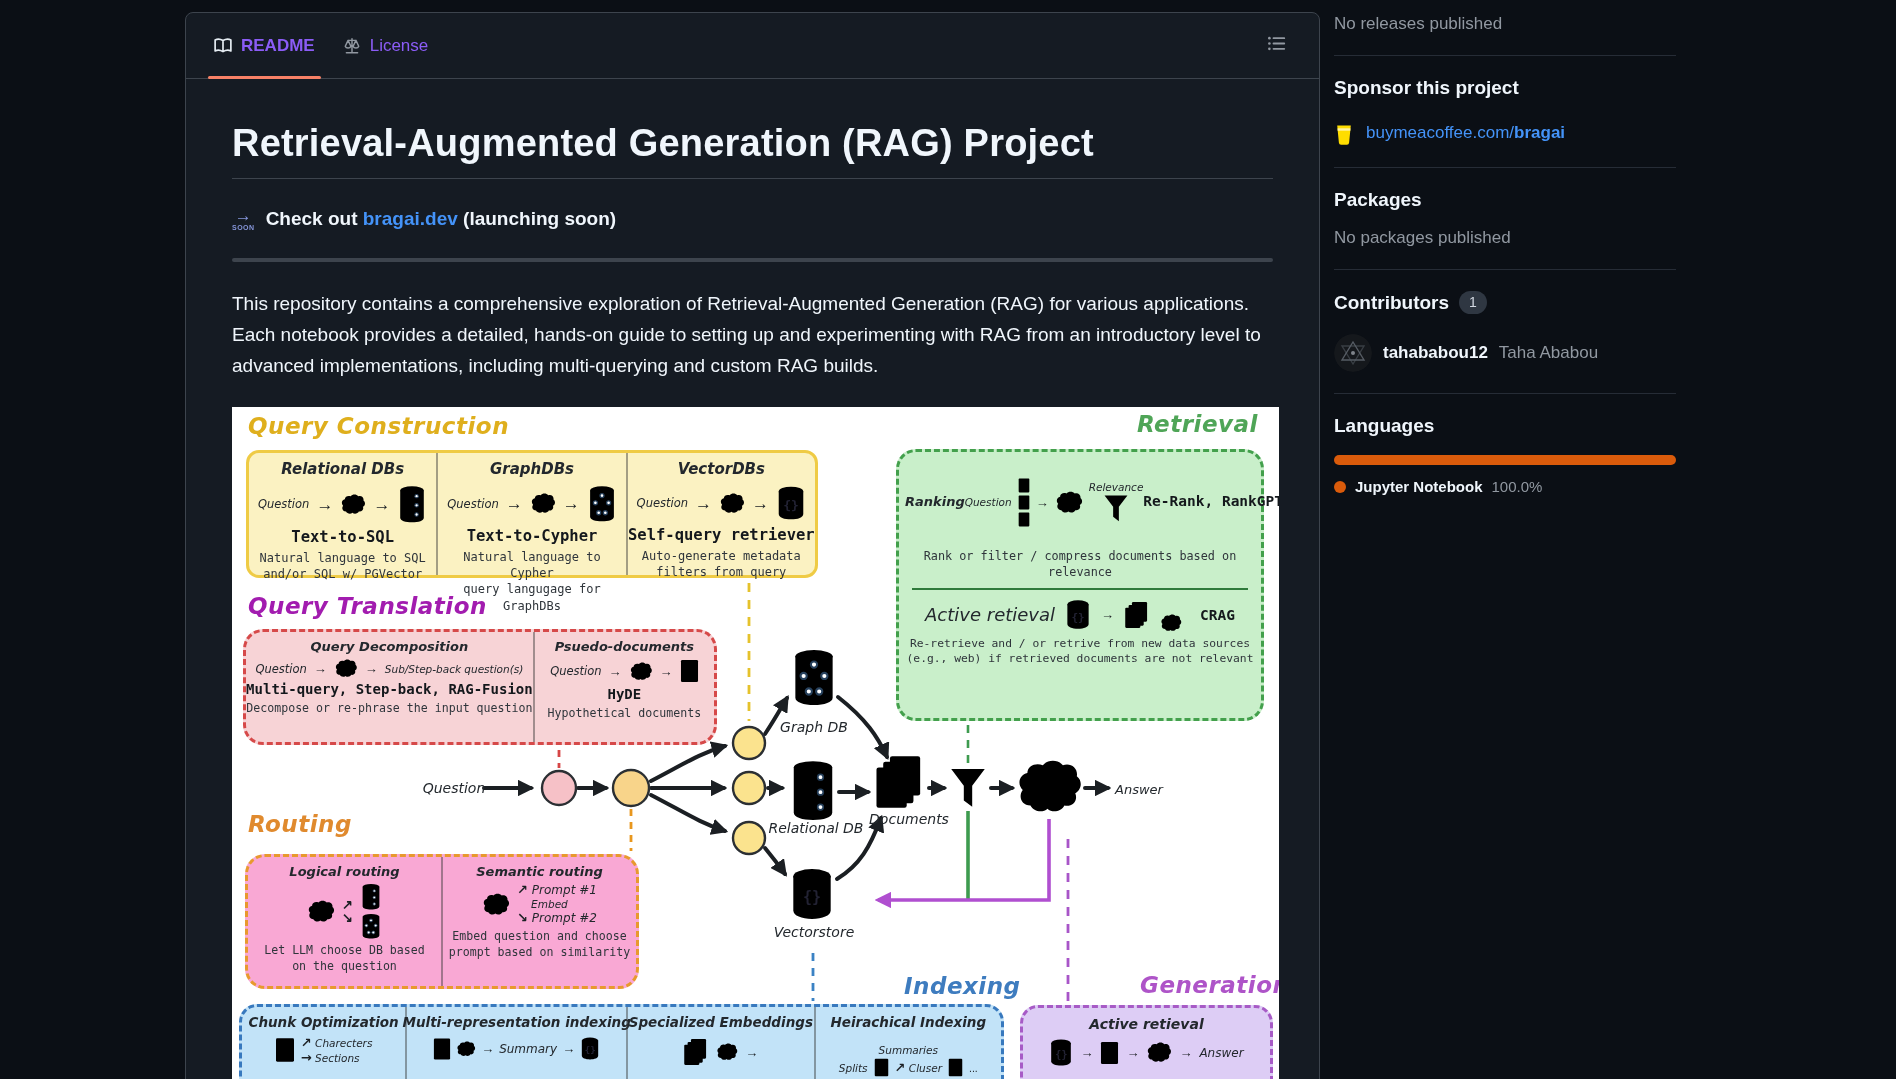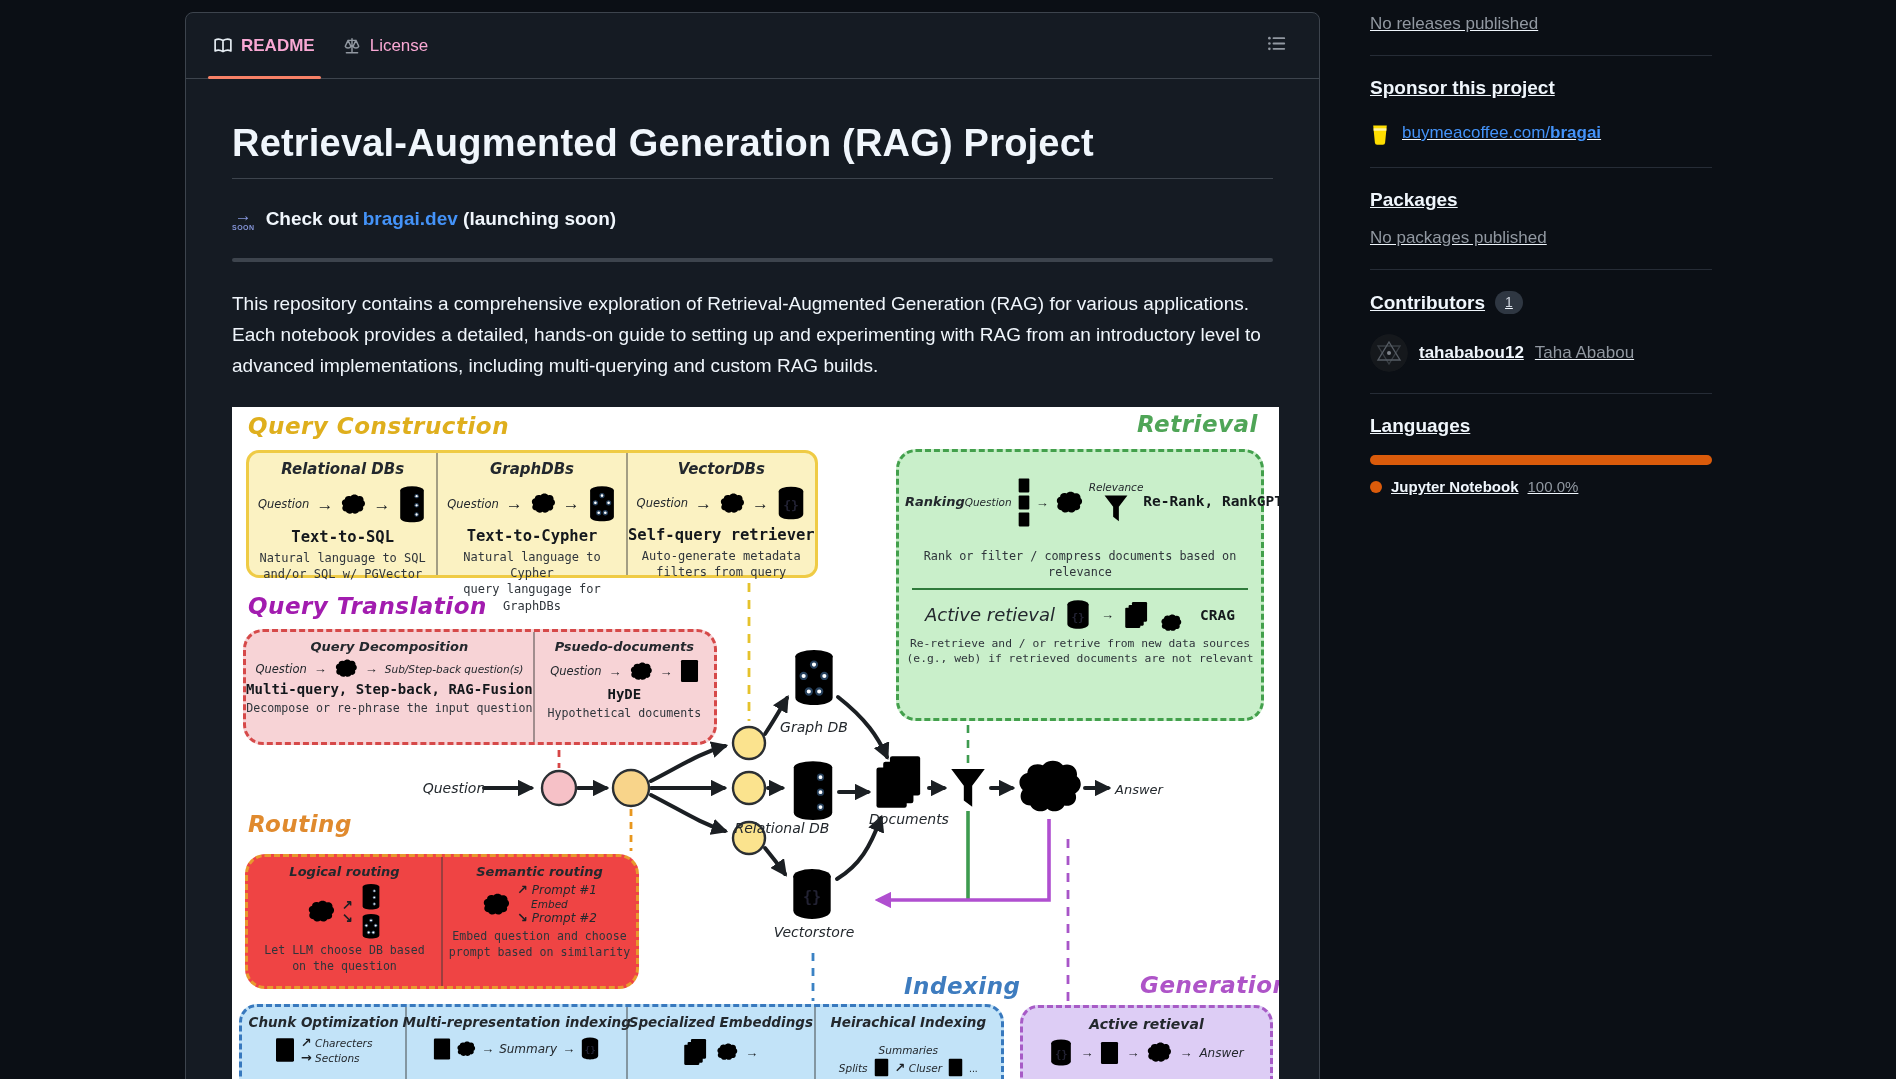--- a/index.html
+++ b/index.html
@@ -5,41 +5,41 @@
   * { margin:0; padding:0; box-sizing:border-box; }
   html,body { width:1896px; height:1079px; overflow:hidden; }
   body { background:#0d1117; font-family:"Liberation Sans",sans-serif; color:#f0f6fc; }
   .page { position:relative; width:1896px; height:1079px; background:#0b0f15; overflow:hidden; }
 
   
   .card { position:absolute; left:185px; top:12px; width:1135px; height:1080px;
           background:#151b23; border:1px solid #3d444d; border-radius:8px; }
   .tabbar { display:flex; align-items:stretch; height:66px; border-bottom:1px solid #3d444d; padding:0 14px; }
   .tab { position:relative; display:flex; align-items:center; gap:9px; padding:0 14px; cursor:pointer; }
-  .tab .tab-label { font-size:17px; color:#f9a8d4; }
+  .tab .tab-label { font-size:17px; color:#8b5cf6; }
   .tab.active .tab-label { font-weight:bold; }
   .tab-underline { position:absolute; left:8px; right:8px; bottom:-1px; height:3px; border-radius:3px; background:#f78166; }
   .tab-icon { color:#9198a1; display:flex; }
   .tab.active .tab-icon { color:#e6edf3; }
   .tab-spacer { flex:1; }
   .outline-btn { align-self:center; margin-left:auto; margin-right:10px; width:38px; height:34px;
                  display:flex; align-items:center; justify-content:center; border-radius:6px; color:#9198a1; cursor:pointer; }
   .card-body { padding:0 46px; }
   h1.readme-title { margin-top:43px; font-size:38px; font-weight:600; color:#f0f6fc;
                     padding-bottom:13px; border-bottom:1px solid #3d444d; letter-spacing:.2px; }
   .callout { margin-top:28px; display:flex; align-items:center; gap:11px; font-size:19px; font-weight:bold; }
   .soon-emoji { display:inline-flex; flex-direction:column; align-items:center; line-height:1; color:#8595d9; }
   .soon-emoji .soon-arrow { font-size:17px; font-weight:bold; }
   .soon-emoji .soon-text { font-size:7px; font-weight:bold; letter-spacing:.5px; }
   a.link { color:#4493f8; text-decoration:none; cursor:pointer; }
   .md-hr { margin-top:27px; height:4px; background:#3d444d; border:none; border-radius:2px; }
   p.intro { margin-top:26px; font-size:19px; line-height:31px; color:#f0f6fc; max-width:1047px; }
 
   
-  .sidebar { position:absolute; left:1370px; top:0; width:342px;text-decoration:underline; }
+  .sidebar { position:absolute; left:1334px; top:0; width:342px; }
   .sb-muted { color:#9198a1; font-size:17px; }
   .sb-divider { height:1px; background:#262c36; margin:21px 0; }
   .sb-h { font-size:19px; font-weight:bold; color:#f0f6fc; }
   .sponsor-row { margin-top:21px; display:flex; align-items:center; gap:12px; }
   .sponsor-link { font-size:17px; }
   .sponsor-link b { font-weight:bold; }
   .contrib-head { display:flex; align-items:center; gap:10px; }
   .count-pill { background:#2f3742; color:#d1d7e0; border-radius:12px; font-size:14px;
                 padding:1px 10px; line-height:21px; }
   .contrib-row { margin-top:20px; display:flex; align-items:center; gap:11px; cursor:pointer; }
@@ -54,21 +54,21 @@
   
   .diagram { position:relative; margin-top:26px; width:1047px; height:672px; background:#ffffff;
              overflow:hidden; color:#1b1f23; cursor:pointer; }
   .abs { position:absolute; transform:translate(-50%,-50%); }
   .hand { font-family:"DejaVu Sans",sans-serif; font-style:italic; }
   .sec-title { position:absolute; font-family:"DejaVu Sans",sans-serif; font-style:italic;
                font-weight:bold; font-size:23px; letter-spacing:.5px; }
   .dbox { position:absolute; border-radius:16px; }
   .dbox.yellow { background:#FBF2C2; border:3px solid #EFCB45; border-radius:13px; }
   .dbox.red    { background:#F7D3D6; border:3px dashed #D64949; border-radius:20px; }
-  .dbox.orange { background:#ef4444; border:3px dashed #E8992E; border-radius:20px; }
+  .dbox.orange { background:#f9a8d4; border:3px dashed #E8992E; border-radius:20px; }
   .dbox.green  { background:#C9EFCA; border:3px dashed #43A04C; border-radius:20px; }
   .dbox.blue   { background:#C2E3F8; border:3px dashed #3879BE; border-radius:18px; }
   .dbox.purple { background:#DDCDF5; border:3px dashed #A75BC6; border-radius:18px; }
   .cols { display:flex; height:100%; }
   .col { flex:1; display:flex; flex-direction:column; align-items:center; padding-top:7px; min-width:0; }
   .col + .col { border-left:2px solid rgba(55,55,55,.45); }
   .col-head { font-size:15px; font-weight:600; color:#23282d; white-space:nowrap; }
   .col-head.sm { font-size:13px; }
   .flow-row { display:flex; align-items:center; gap:7px; margin:7px 0 5px; }
   .q { font-size:11.5px; color:#23282d; white-space:nowrap; }
@@ -573,21 +573,21 @@
 
         
         <div class="abs hand fl-label" style="left:222px;top:381px;">Question</div>
         <svg class="abs cyl" style="left:582px;top:270px;" width="48" height="58" viewBox="0 0 44 56">
             <use href="#sym-db-graph"></use>
           </svg>
         <div class="abs hand fl-label" style="left:582px;top:320px;">Graph DB</div>
         <svg class="abs cyl" style="left:581px;top:383px;" width="48" height="62" viewBox="0 0 44 58">
             <use href="#sym-db-rel"></use>
           </svg>
-        <div class="abs hand fl-label" style="left:550px;top:421px;">Relational DB</div>
+        <div class="abs hand fl-label" style="left:584px;top:421px;">Relational DB</div>
         <span class="abs icon-wrap" style="left:580px;top:487px;">
           <svg class="cyl" width="47" height="54">
               <use href="#sym-cyl"></use>
             </svg>
           <span class="braces" style="font-size:15px;">{}</span>
         </span>
         <div class="abs hand fl-label" style="left:582px;top:525px;">Vectorstore</div>
         <svg class="abs docs" style="left:668px;top:375px;" width="52" height="56">
             <use href="#sym-docs"></use>
           </svg>

